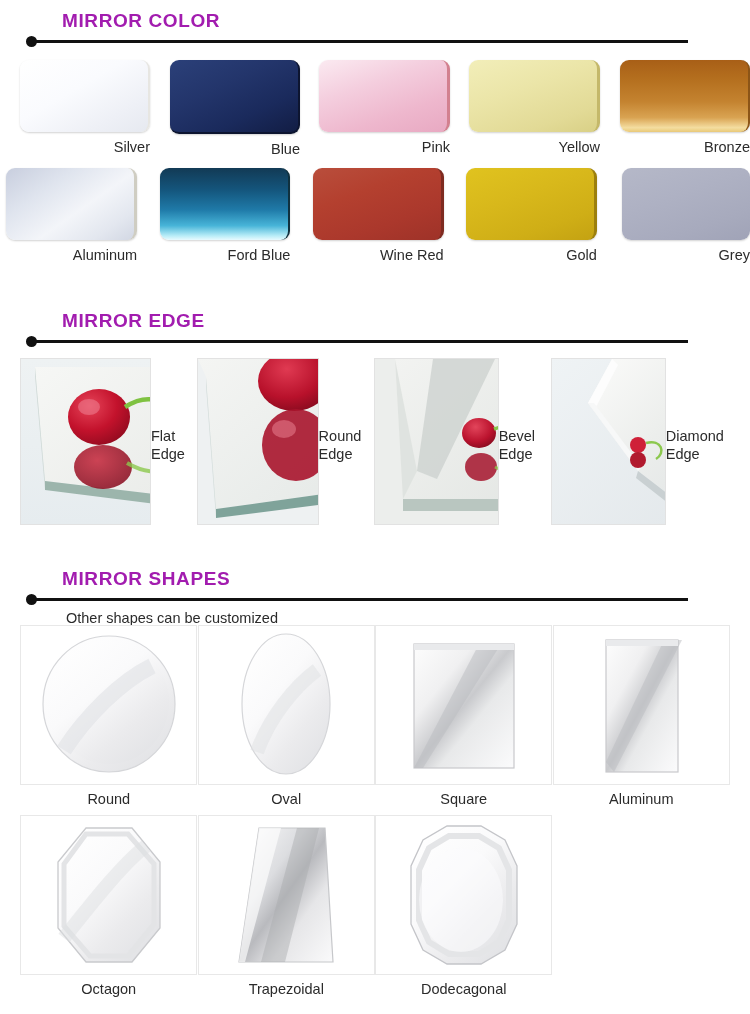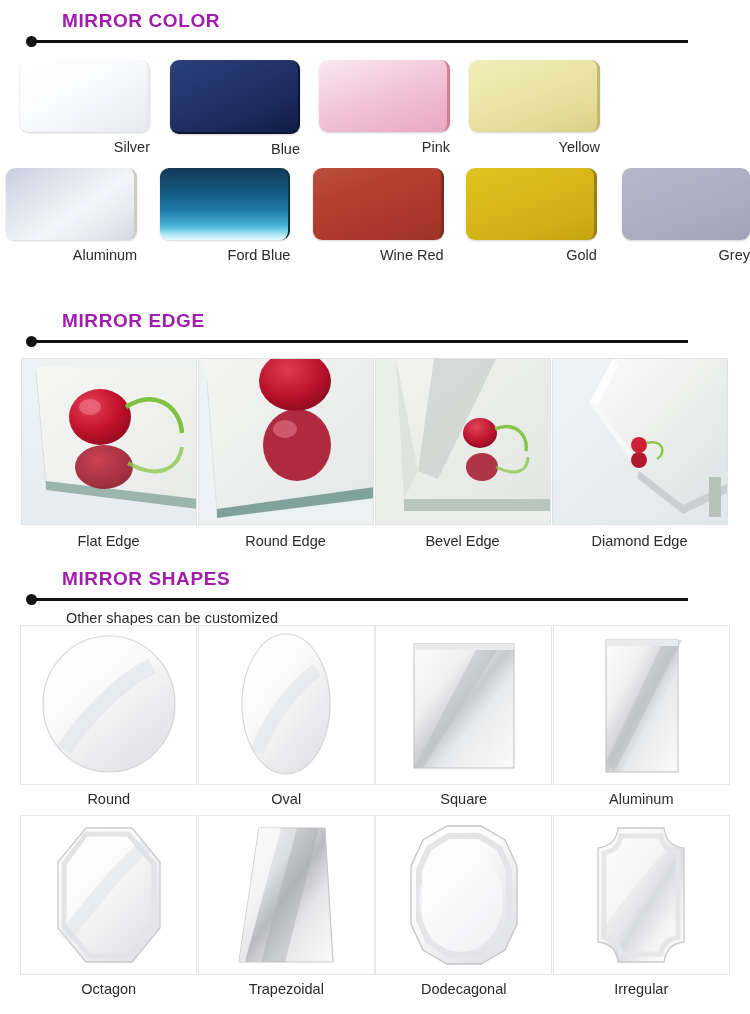--- a/index.html
+++ b/index.html
@@ -30,21 +30,21 @@
     width:128px;height:72px;border-radius:9px;
     box-shadow:0 1px 2px rgba(0,0,0,.18);
   }
   .sw-label{
     font-size:14.5px;color:#2b2b2b;margin-top:7px;line-height:17px;
     text-align:center;
   }
 
   
   .edge-grid{position:absolute;left:20px;width:710px;display:flex;}
-  .edge-cell{width:177px;display:flex;flex-direction:column;align-items:center;}
+  .edge-cell{width:177px;display:flex;flex-direction:row;align-items:center;}
   .edge-img{
     width:176px;height:167px;border:1px solid #e2e2e2;box-sizing:border-box;
     position:relative;overflow:hidden;background:#f2f4f5;
   }
   .edge-label{font-size:14.5px;color:#2b2b2b;margin-top:7px;line-height:18px;}
 
   
   .shape-grid{position:absolute;left:20px;width:710px;}
   .shape-row{display:flex;width:710px;}
   .shape-cell{width:177.5px;display:flex;flex-direction:column;align-items:center;}
@@ -76,20 +76,24 @@
       <div class="swatch" style="background:linear-gradient(155deg,#2b4079 0%,#23356b 38%,#1a2a5c 70%,#121d44 100%);border-right:2px solid #0d1530;border-bottom:2px solid #0d1530;"></div>
       <div class="sw-label">Blue</div>
     </div>
     <div class="color-cell">
       <div class="swatch" style="background:linear-gradient(160deg,#fbeaf1 0%,#f4cede 35%,#eeb7cd 70%,#e8a9c2 100%);border-right:3px solid #d2808f;"></div>
       <div class="sw-label">Pink</div>
     </div>
     <div class="color-cell">
       <div class="swatch" style="background:linear-gradient(160deg,#f2eeb9 0%,#ebe5a8 40%,#e2da96 78%,#d9d086 100%);border-right:3px solid #c4b86a;"></div>
       <div class="sw-label">Yellow</div>
+    </div>
+    <div class="color-cell">
+      <div class="swatch" style="background:linear-gradient(180deg,#a85f17 0%,#b5701f 28%,#c48330 58%,#d9a352 80%,#f4dda0 94%,#e9c978 100%);border-right:2px solid #8c5517;"></div>
+      <div class="sw-label">Bronze</div>
     </div>
   </div>
 
   <div class="color-row" style="margin-top:10px;gap:16px;">
     <div class="color-cell">
       <div class="swatch" style="background:linear-gradient(145deg,#c8cede 0%,#dfe4ee 30%,#f3f5f9 58%,#e3e7ef 82%,#d2d7e3 100%);border-right:3px solid #cfcdc2;"></div>
       <div class="sw-label">Aluminum</div>
     </div>
     <div class="color-cell">
       <div class="swatch" style="background:linear-gradient(180deg,#123a55 0%,#14557c 30%,#1f7aa8 58%,#47b4d8 80%,#b7ecf7 94%,#e8fbff 100%);border-right:2px solid #10313f;"></div>
@@ -355,24 +359,14 @@
       <div class="shape-box">
         <svg viewBox="0 0 150 150" width="150" height="150">
           <polygon points="58,6 92,6 116,20 128,46 128,104 116,130 92,144 58,144 34,130 22,104 22,46 34,20" fill="url(#mgsoft)" stroke="#c4c5c9" stroke-width="1.3"></polygon>
           <polygon points="60,16 90,16 110,28 120,50 120,100 110,122 90,134 60,134 40,122 30,100 30,50 40,28" fill="none" stroke="#e4e5e7" stroke-width="6"></polygon>
           <ellipse cx="72" cy="80" rx="42" ry="52" fill="#fcfcfd" opacity=".55"></ellipse>
         </svg>
       </div>
       <div class="shape-label">Dodecagonal</div>
     </div>
 
-    <div class="shape-cell">
-      <div class="shape-box">
-        <svg viewBox="0 0 150 150" width="150" height="150">
-          <path d="M52 8 H98 Q100 26 118 28 V122 Q100 124 98 142 H52 Q50 124 32 122 V28 Q50 26 52 8 Z" fill="url(#mg2)" stroke="#c9cacd" stroke-width="1.3"></path>
-          <path d="M55 16 H95 Q97 30 112 33 V117 Q97 120 95 134 H55 Q53 120 38 117 V33 Q53 30 55 16 Z" fill="none" stroke="#e5e6e8" stroke-width="5"></path>
-          <path d="M40 116 C58 90 88 48 108 34" stroke="#e2e3e5" stroke-width="12" fill="none" opacity=".45"></path>
-        </svg>
-      </div>
-      <div class="shape-label">Irregular</div>
-    </div>
   </div>
 </div>
 
 </body></html>

